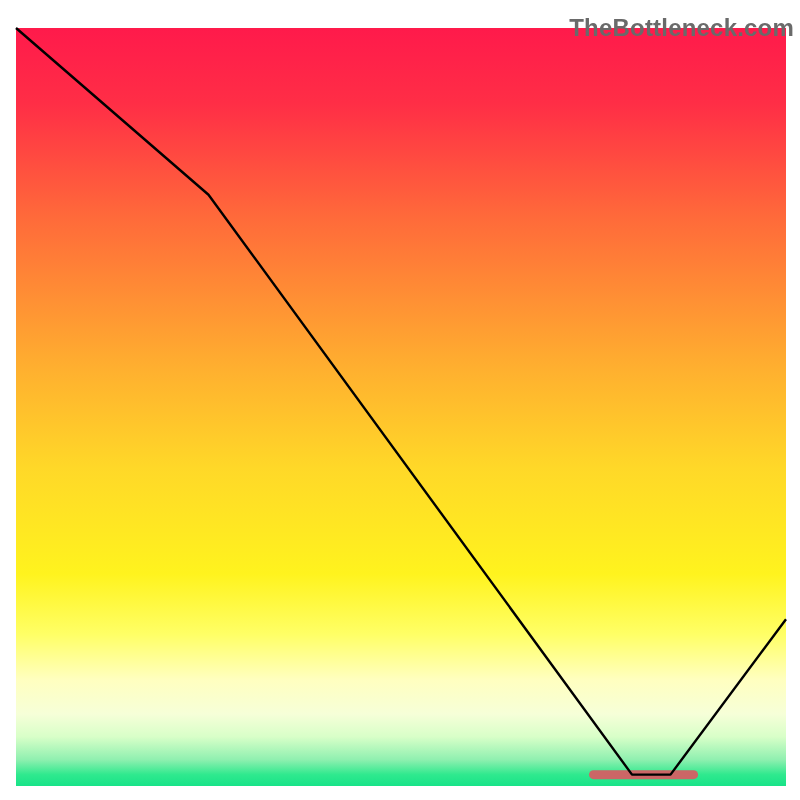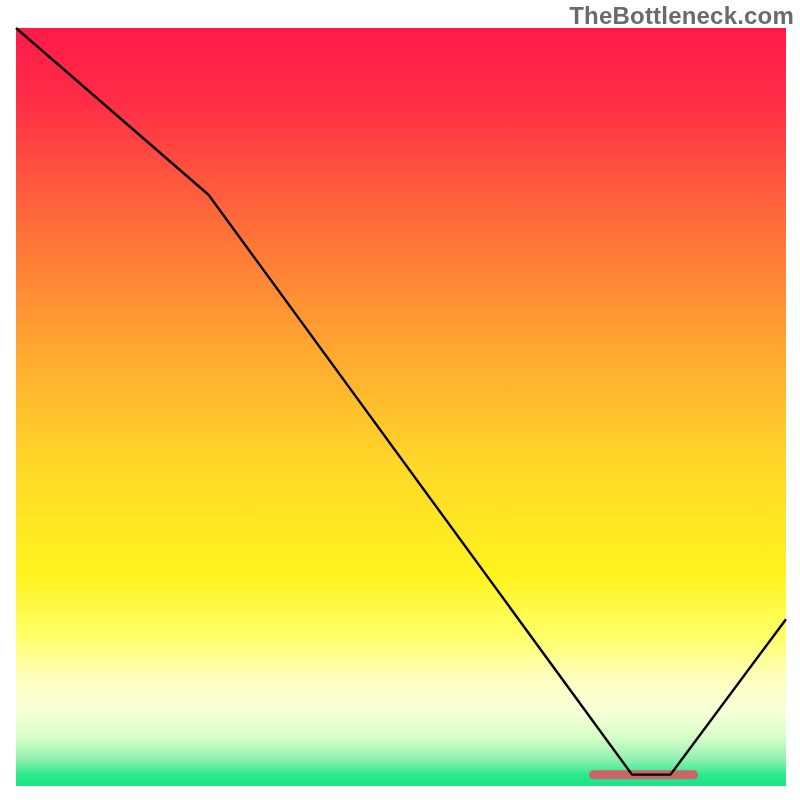--- a/index.html
+++ b/index.html
@@ -11,21 +11,21 @@
     font-family: Arial, Helvetica, sans-serif;
     overflow: hidden;
   }
   .wrap {
     position: relative;
     width: 800px;
     height: 800px;
   }
   .watermark {
     position: absolute;
-    top: 2px;
+    top: 14px;
     right: 6px;
     font-size: 24px;
     font-weight: 600;
     color: #6a6a6a;
     letter-spacing: 0.2px;
   }
   svg {
     display: block;
   }
 </style>

